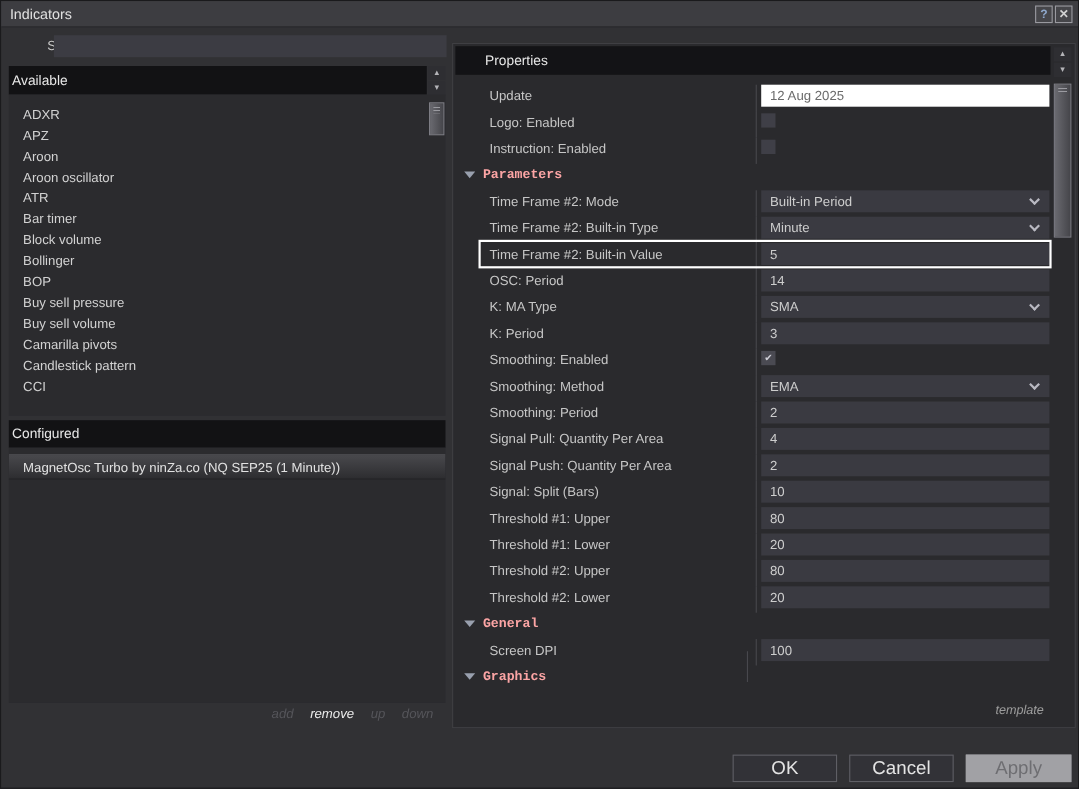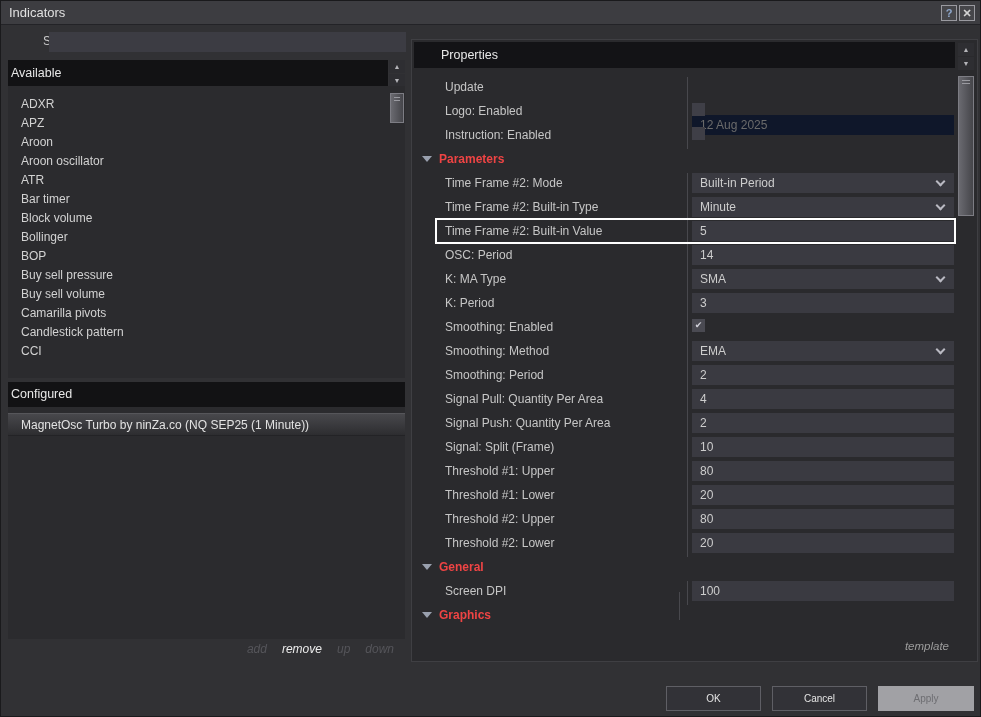--- a/index.html
+++ b/index.html
@@ -55,35 +55,35 @@
     color:#e8e8e8;font-size:12.5px;line-height:26px;padding-left:27px;}
   .props-arrows{right:3px;top:3px;}
   .props-thumb{right:3px;top:36px;width:16px;height:140px;}
   .props-rows{position:absolute;left:8px;top:37px;width:538px;height:560px;}
   .prow{position:absolute;left:0;width:538px;height:24px;}
   .plabel{position:absolute;left:25px;top:0;line-height:20px;font-size:12px;color:#c6c6c6;white-space:nowrap;}
   .pval-area{position:absolute;left:267px;top:0;width:271px;height:24px;}
   .prow:not(.section) .pval-area{border-left:1px solid #48484d;}
   .pfield{position:absolute;left:4px;top:0;width:262px;height:20px;background:#3a3a41;
     color:#cdcdcd;font-size:12px;line-height:20px;padding:0 8px;}
-  .pfield.disabled{background:#0f172a;color:#6b6b6b;margin-top:38px;}
+  .pfield.disabled{background:#ffffff;color:#6b6b6b;}
   .chev{position:absolute;right:10px;top:5px;width:7px;height:7px;
     border-right:2px solid #b9b9c2;border-bottom:2px solid #b9b9c2;transform:rotate(45deg);}
   .pcheck{position:absolute;left:4px;top:2px;width:13px;height:13px;background:#3f3f47;
     color:#d0d0d8;font-size:9px;line-height:13px;text-align:center;}
   .pcheck.checked{background:#4a4a52;}
   .tri{position:absolute;left:2px;top:7px;width:0;height:0;
     border-left:5px solid transparent;border-right:5px solid transparent;border-top:6px solid #99a0ae;}
-  .section .plabel{left:19px;font-weight:bold;color:#ef4444;}
+  .section .plabel{left:19px;font-weight:bold;color:#fca5a5;font-family:Liberation Mono, monospace;}
   .highlight-box{position:absolute;border:2px solid #ffffff;pointer-events:none;}
   .tail-divider{position:absolute;left:267px;top:552px;height:28px;width:1px;background:#48484d;}
   .template-note{position:absolute;right:28px;top:600px;font-style:italic;font-size:11.5px;color:#9c9c9c;}
   
   .btn{position:absolute;top:685px;width:95px;height:25px;background:#323237;
-    border:1px solid #5f5f65;color:#e4e4e4;font-size:10px;text-align:center;line-height:23px;}
+    border:1px solid #5f5f65;color:#e4e4e4;font-size:17px;text-align:center;line-height:23px;}
   .btn-ok{left:665px;}
   .btn-cancel{left:771px;}
   .btn-apply{left:877px;width:96px;background:#a1a1a5;border-color:#a1a1a5;color:#6e6e72;}
 </style>
 </head>
 <body>
 
 <div class="window">
 
   <div class="titlebar">
@@ -220,21 +220,21 @@
             <div class="pfield">4</div>
           </div>
         </div>
         <div class="prow" style="top: 336px;">
           <div class="plabel">Signal Push: Quantity Per Area</div>
           <div class="pval-area">
             <div class="pfield">2</div>
           </div>
         </div>
         <div class="prow" style="top: 360px;">
-          <div class="plabel">Signal: Split (Frame)</div>
+          <div class="plabel">Signal: Split (Bars)</div>
           <div class="pval-area">
             <div class="pfield">10</div>
           </div>
         </div>
         <div class="prow" style="top: 384px;">
           <div class="plabel">Threshold #1: Upper</div>
           <div class="pval-area">
             <div class="pfield">80</div>
           </div>
         </div>

